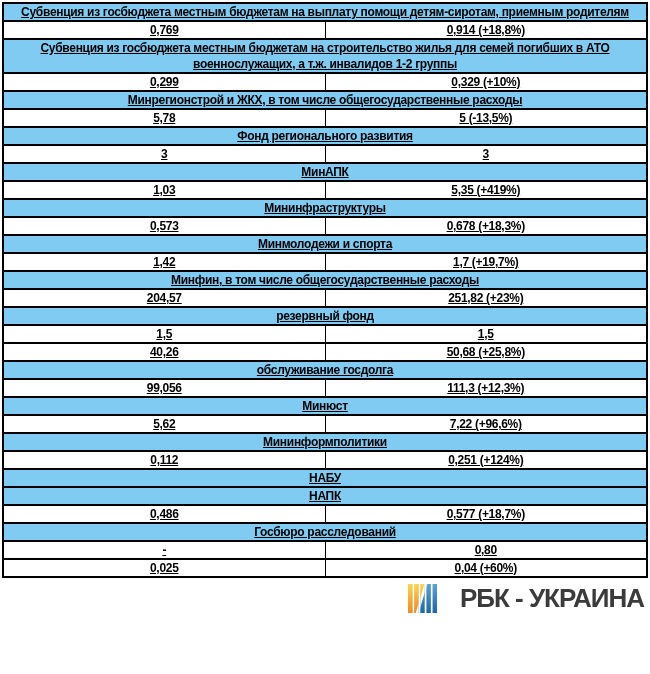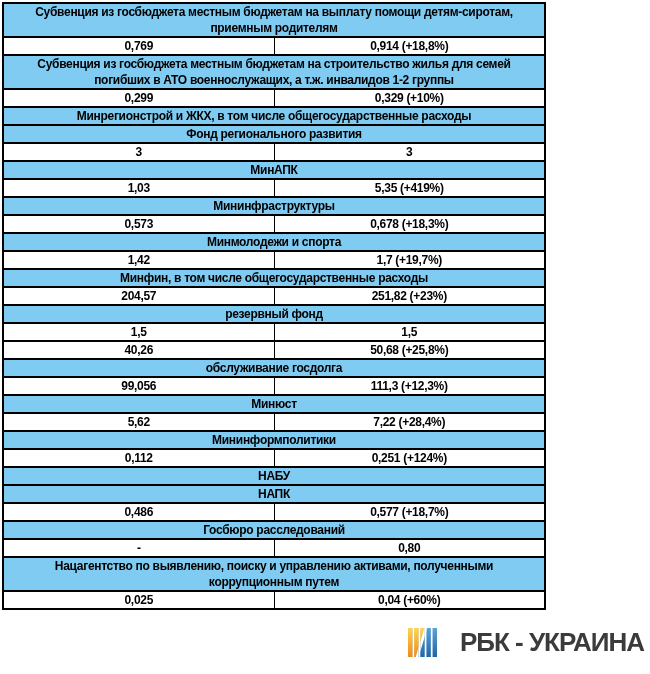--- a/index.html
+++ b/index.html
@@ -11,24 +11,25 @@
   *{box-sizing:border-box;}
   html,body{margin:0;padding:0;}
   body{
     width:650px;height:674px;
     background:#ffffff;
     font-family:"Liberation Sans",sans-serif;
     padding:2px 2px 0 2px;
     overflow:hidden;
   }
   table.tbl{
-    width:544px;
+    width:646px;
     border-collapse:collapse;
     table-layout:fixed;
     border:2px solid var(--border);
+    text-decoration:underline;
   }
   table.tbl td{
     border-top:2px solid var(--border);
     border-bottom:2px solid var(--border);
     border-left:1px solid var(--border);
     border-right:1px solid var(--border);
     color:var(--text);
     font-size:12px;
     font-weight:bold;
     line-height:16px;
@@ -39,21 +40,20 @@
   }
   td.hcell{ background:var(--header-bg); }
   td.lcell, td.rcell{ background:#ffffff; width:50%;margin-left:48px; }
   .footer{
     width:646px;
     display:flex;
     justify-content:flex-end;
     align-items:flex-start;
     gap:23px;
     padding:6px 4px 0 0;
-    margin-top:12px;
   }
   .logo-icon{ display:inline-flex; width:29px; height:29px; }
   .logo-text{
     color:var(--logo-text);
     font-size:26px;
     font-weight:bold;
     letter-spacing:-1px;
     white-space:nowrap;
     line-height:29px;
   }
@@ -75,20 +75,24 @@
     <td class="hcell" colspan="2">Субвенция из госбюджета местным бюджетам на строительство жилья для семей погибших в АТО военнослужащих, а т.ж. инвалидов 1-2 группы</td>
   </tr>
   <tr class="vrow">
     <td class="lcell">0,299</td>
     <td class="rcell">0,329 (+10%)</td>
   </tr>
 
   <tr class="hrow">
     <td class="hcell" colspan="2">Минрегионстрой и ЖКХ, в том числе общегосударственные расходы</td>
   </tr>
+  <tr class="vrow">
+    <td class="lcell">5,78</td>
+    <td class="rcell">5 (-13,5%)</td>
+  </tr>
 
   <tr class="hrow">
     <td class="hcell" colspan="2">Фонд регионального развития</td>
   </tr>
   <tr class="vrow">
     <td class="lcell">3</td>
     <td class="rcell">3</td>
   </tr>
 
   <tr class="hrow">
@@ -142,21 +146,21 @@
   <tr class="vrow">
     <td class="lcell">99,056</td>
     <td class="rcell">111,3 (+12,3%)</td>
   </tr>
 
   <tr class="hrow">
     <td class="hcell" colspan="2">Минюст</td>
   </tr>
   <tr class="vrow">
     <td class="lcell">5,62</td>
-    <td class="rcell">7,22 (+28,4%)</td>
+    <td class="rcell">7,22 (+96,6%)</td>
   </tr>
 
   <tr class="hrow">
     <td class="hcell" colspan="2">Мининформполитики</td>
   </tr>
   <tr class="vrow">
     <td class="lcell">0,112</td>
     <td class="rcell">0,251 (+124%)</td>
   </tr>
 
@@ -173,23 +177,20 @@
   </tr>
 
   <tr class="hrow">
     <td class="hcell" colspan="2">Госбюро расследований</td>
   </tr>
   <tr class="vrow">
     <td class="lcell">-</td>
     <td class="rcell">0,80</td>
   </tr>
 
-  <tr class="hrow">
-    <td class="hcell" colspan="2">Нацагентство по выявлению, поиску и управлению активами, полученными коррупционным путем</td>
-  </tr>
   <tr class="vrow">
     <td class="lcell">0,025</td>
     <td class="rcell">0,04 (+60%)</td>
   </tr>
 </tbody>
 </table>
 
 <div class="footer">
   <span class="logo-icon">
     <svg width="29" height="29" viewBox="0 0 30 30" aria-hidden="true">

